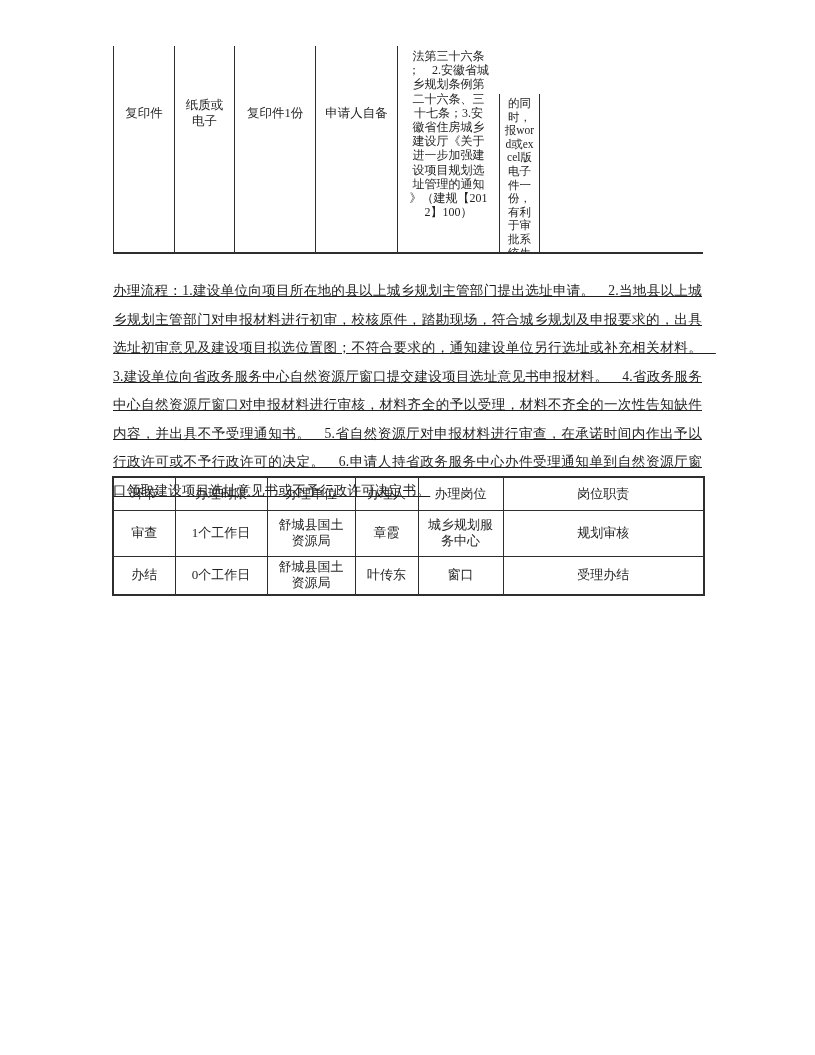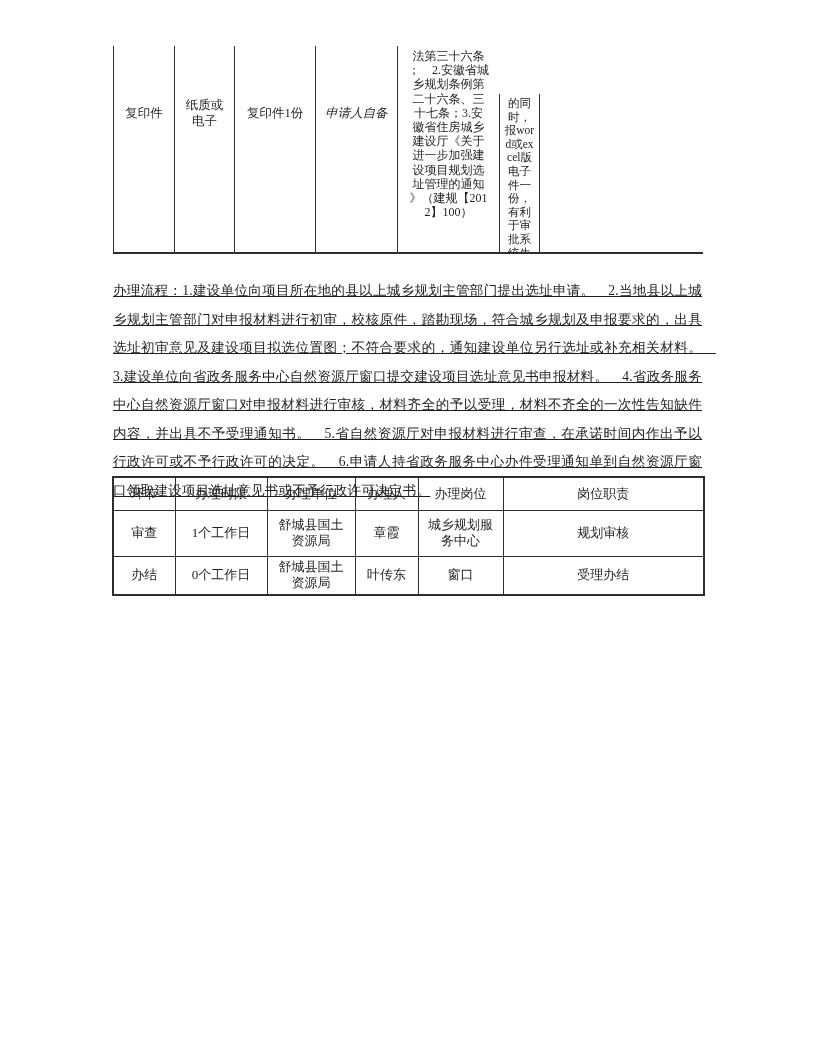--- a/index.html
+++ b/index.html
@@ -47,21 +47,21 @@
     white-space: pre-line;
   }
   .t1 .legal { font-size: 12px; line-height: 14.2px; }
   .t1 .remark { font-size: 11.5px; line-height: 13.6px; }
 
   .w1 { width: 101px; }
   .w2 { width: 52px; }
   .w3 { width: 61px; }
   .w4 { width: 60px; }
   .w5 { width: 81px; }
-  .w6 { width: 82px; font-style: italic; }
+  .w6 { width: 82px; }
   .w7 { width: 102px; font-family: Liberation Serif, serif; }
   .w8 { width: 41px; margin-top: 48px; }
 
   
   .para {
     position: absolute;
     left: 113px;
     top: 277px;
     width: 589px;
     font-size: 13.6px;

